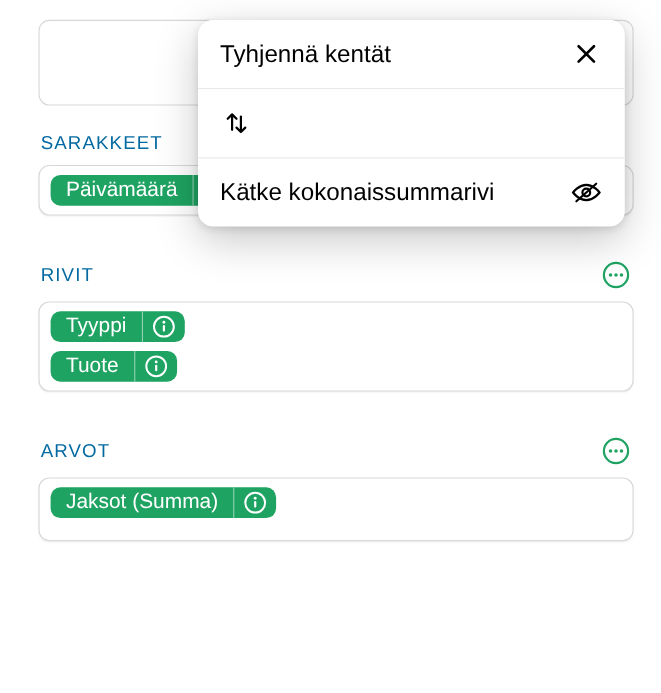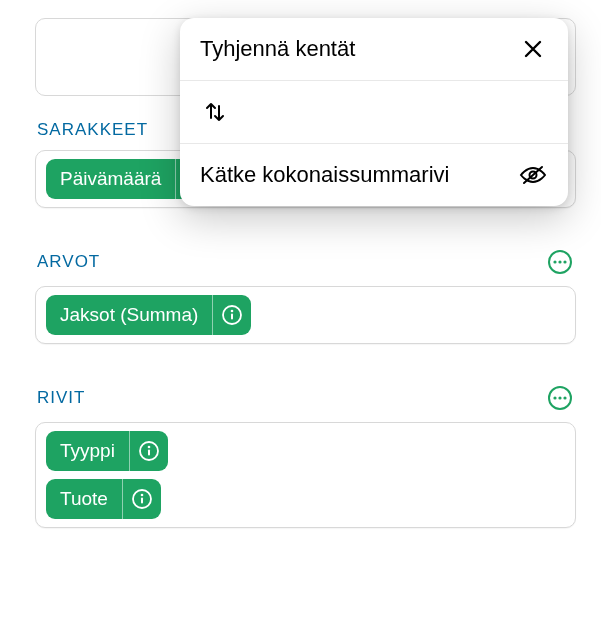--- a/index.html
+++ b/index.html
@@ -53,21 +53,21 @@
       display: flex;
       flex-wrap: wrap;
       gap: 8px;
     }
     .pill {
       display: inline-flex;
       align-items: stretch;
       background: #1ea362;
       border-radius: 9px;
       overflow: hidden;
-      height: 40px;
+      height: 28px;
     }
     .pill-label {
       color: #fff;
       font-size: 19px;
       padding: 0 14px;
       display: flex;
       align-items: center;
       white-space: nowrap;
     }
     .pill-divider {
@@ -154,20 +154,62 @@
                 <rect x="10" y="9.5" width="2" height="6" rx="1" fill="#fff"></rect>
               </svg>
           </span>
         </div>
       </div>
     </div>
   </div>
 
   <div class="section">
     <div class="section-header">
+      <div class="section-title">RIVIT</div>
+      <div class="more-btn">
+        <svg width="26" height="26" viewBox="0 0 26 26">
+            <circle cx="13" cy="13" r="11" fill="none" stroke="#1ea362" stroke-width="2"></circle>
+            <circle cx="8" cy="13" r="1.6" fill="#1ea362"></circle>
+            <circle cx="13" cy="13" r="1.6" fill="#1ea362"></circle>
+            <circle cx="18" cy="13" r="1.6" fill="#1ea362"></circle>
+          </svg>
+      </div>
+    </div>
+    <div class="field-container">
+      <div class="pill-row">
+        <div class="pill">
+          <span class="pill-label">Tyyppi</span>
+          <span class="pill-divider"></span>
+          <span class="pill-info">
+            <svg width="22" height="22" viewBox="0 0 22 22">
+                <circle cx="11" cy="11" r="9" fill="none" stroke="#fff" stroke-width="1.8"></circle>
+                <circle cx="11" cy="7" r="1.3" fill="#fff"></circle>
+                <rect x="10" y="9.5" width="2" height="6" rx="1" fill="#fff"></rect>
+              </svg>
+          </span>
+        </div>
+      </div>
+      <div class="pill-row" style="margin-top:8px;">
+        <div class="pill">
+          <span class="pill-label">Tuote</span>
+          <span class="pill-divider"></span>
+          <span class="pill-info">
+            <svg width="22" height="22" viewBox="0 0 22 22">
+                <circle cx="11" cy="11" r="9" fill="none" stroke="#fff" stroke-width="1.8"></circle>
+                <circle cx="11" cy="7" r="1.3" fill="#fff"></circle>
+                <rect x="10" y="9.5" width="2" height="6" rx="1" fill="#fff"></rect>
+              </svg>
+          </span>
+        </div>
+      </div>
+    </div>
+  </div>
+
+  <div class="section">
+    <div class="section-header">
       <div class="section-title">ARVOT</div>
       <div class="more-btn">
         <svg width="26" height="26" viewBox="0 0 26 26">
             <circle cx="13" cy="13" r="11" fill="none" stroke="#1ea362" stroke-width="2"></circle>
             <circle cx="8" cy="13" r="1.6" fill="#1ea362"></circle>
             <circle cx="13" cy="13" r="1.6" fill="#1ea362"></circle>
             <circle cx="18" cy="13" r="1.6" fill="#1ea362"></circle>
           </svg>
       </div>
     </div>
@@ -181,62 +223,20 @@
                 <circle cx="11" cy="11" r="9" fill="none" stroke="#fff" stroke-width="1.8"></circle>
                 <circle cx="11" cy="7" r="1.3" fill="#fff"></circle>
                 <rect x="10" y="9.5" width="2" height="6" rx="1" fill="#fff"></rect>
               </svg>
           </span>
         </div>
       </div>
     </div>
   </div>
 
-  <div class="section">
-    <div class="section-header">
-      <div class="section-title">RIVIT</div>
-      <div class="more-btn">
-        <svg width="26" height="26" viewBox="0 0 26 26">
-            <circle cx="13" cy="13" r="11" fill="none" stroke="#1ea362" stroke-width="2"></circle>
-            <circle cx="8" cy="13" r="1.6" fill="#1ea362"></circle>
-            <circle cx="13" cy="13" r="1.6" fill="#1ea362"></circle>
-            <circle cx="18" cy="13" r="1.6" fill="#1ea362"></circle>
-          </svg>
-      </div>
-    </div>
-    <div class="field-container">
-      <div class="pill-row">
-        <div class="pill">
-          <span class="pill-label">Tyyppi</span>
-          <span class="pill-divider"></span>
-          <span class="pill-info">
-            <svg width="22" height="22" viewBox="0 0 22 22">
-                <circle cx="11" cy="11" r="9" fill="none" stroke="#fff" stroke-width="1.8"></circle>
-                <circle cx="11" cy="7" r="1.3" fill="#fff"></circle>
-                <rect x="10" y="9.5" width="2" height="6" rx="1" fill="#fff"></rect>
-              </svg>
-          </span>
-        </div>
-      </div>
-      <div class="pill-row" style="margin-top:8px;">
-        <div class="pill">
-          <span class="pill-label">Tuote</span>
-          <span class="pill-divider"></span>
-          <span class="pill-info">
-            <svg width="22" height="22" viewBox="0 0 22 22">
-                <circle cx="11" cy="11" r="9" fill="none" stroke="#fff" stroke-width="1.8"></circle>
-                <circle cx="11" cy="7" r="1.3" fill="#fff"></circle>
-                <rect x="10" y="9.5" width="2" height="6" rx="1" fill="#fff"></rect>
-              </svg>
-          </span>
-        </div>
-      </div>
-    </div>
-  </div>
-
 </div>
 
 <div class="popover">
   <div class="popover-item">
     <div class="popover-text">Tyhjennä kentät</div>
     <div class="popover-icon">
       <svg width="22" height="22" viewBox="0 0 22 22">
           <path d="M4 4 L18 18 M18 4 L4 18" stroke="#000" stroke-width="2.4" stroke-linecap="round"></path>
         </svg>
     </div>

